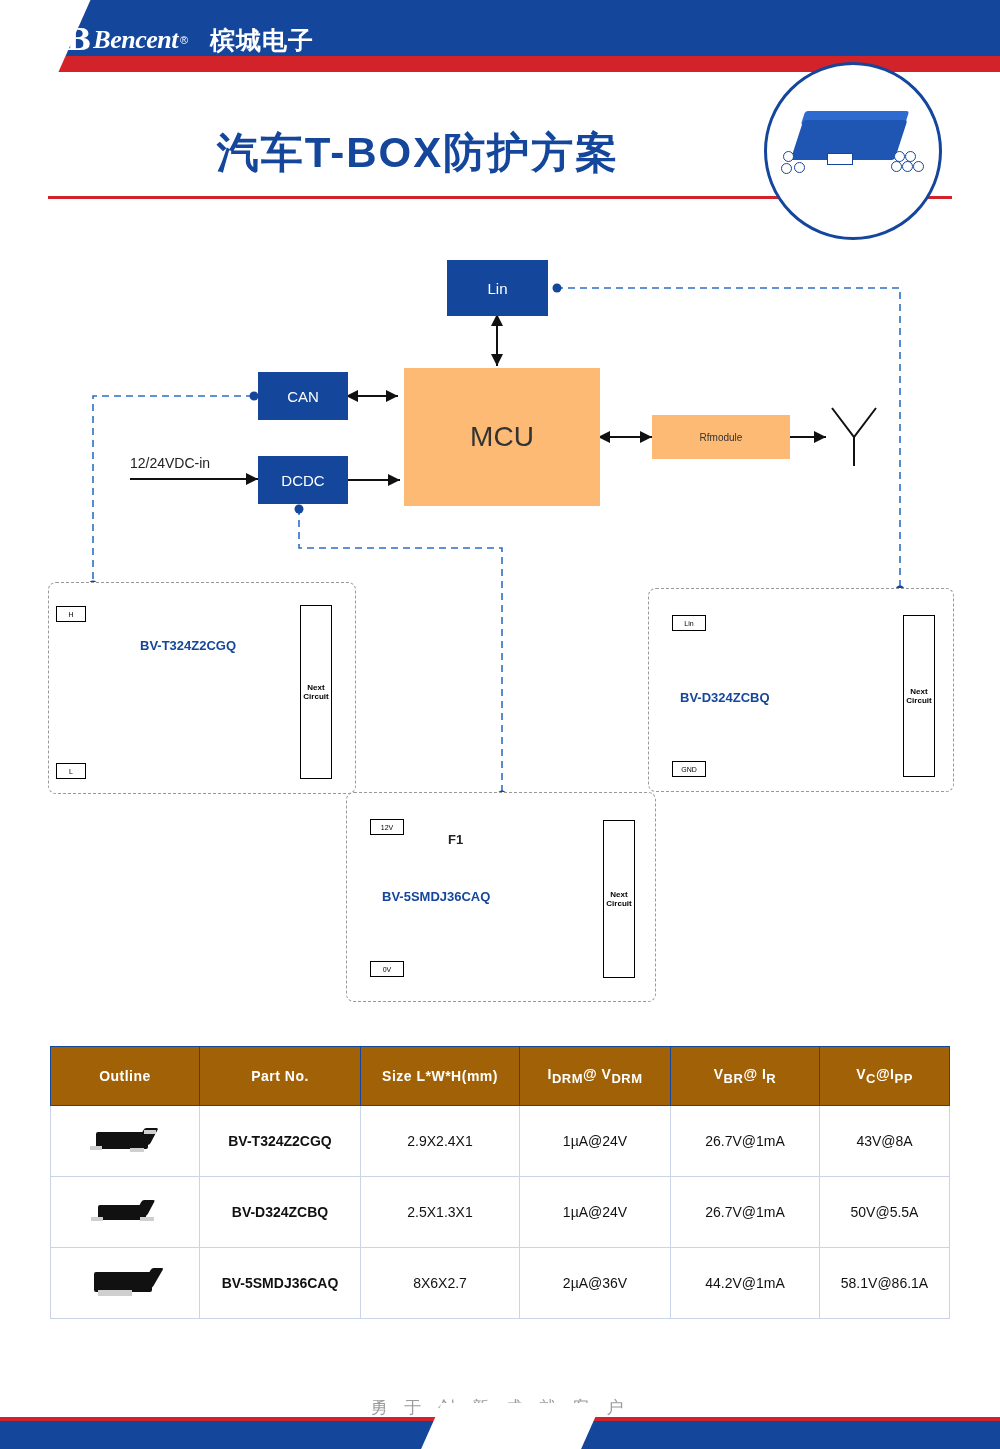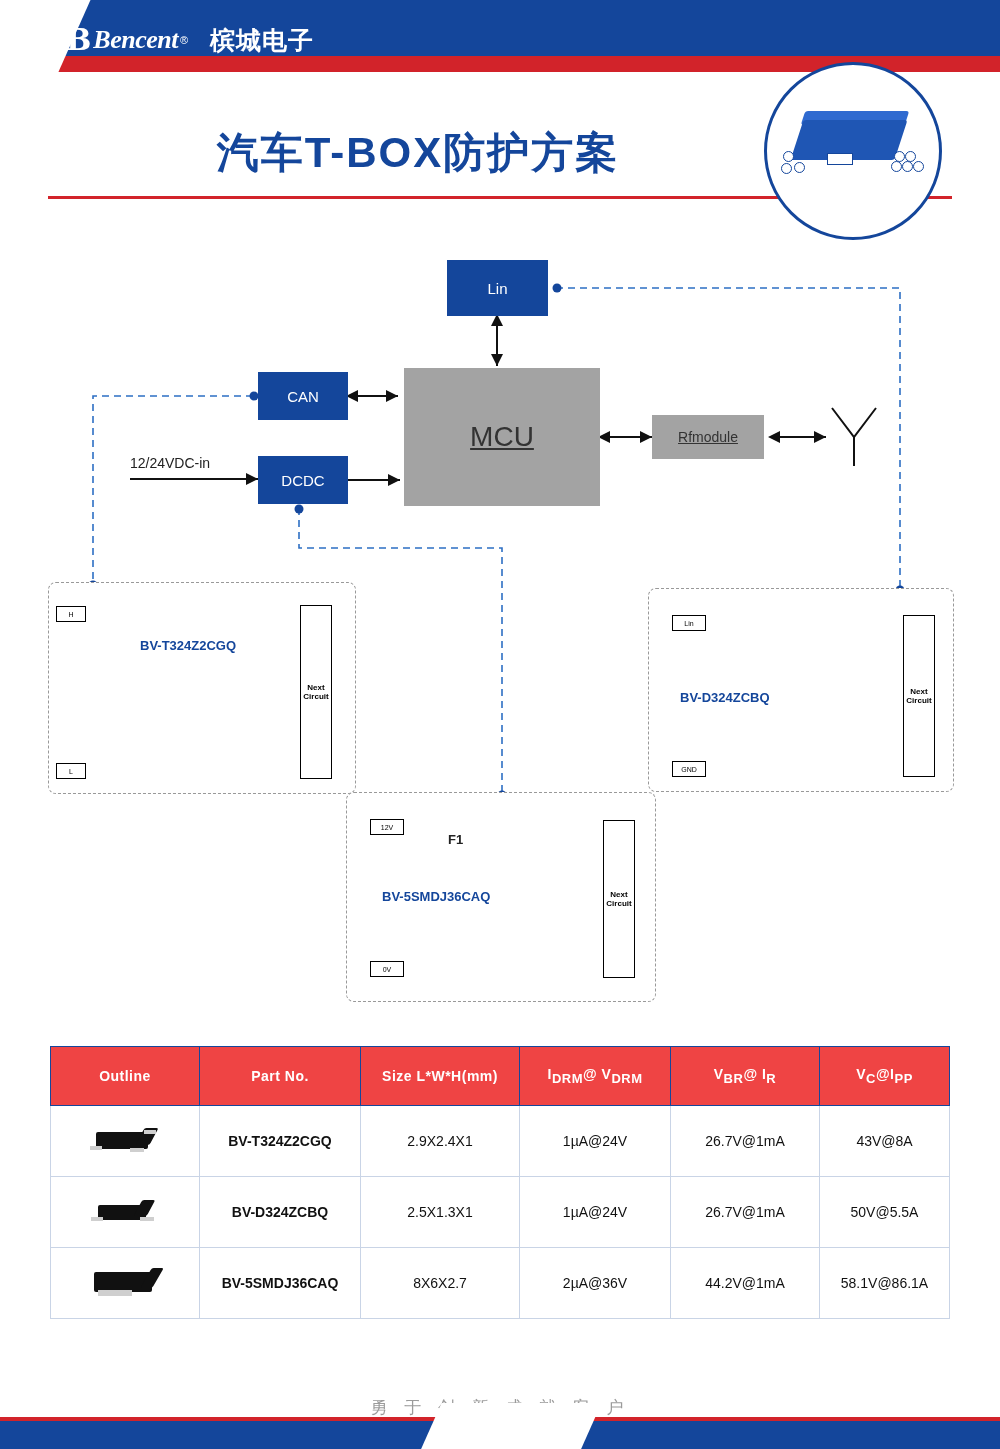--- a/index.html
+++ b/index.html
@@ -61,40 +61,40 @@
     transform:skewX(-18deg);border-radius:3px;
   }
   .prod-box-top{
     position:absolute;left:36px;top:46px;width:104px;height:14px;background:#2f6ad0;
     transform:skewX(-18deg);border-radius:3px;
   }
   .prod-conn{position:absolute;width:9px;height:9px;border:1.5px solid #14469b;border-radius:50%;background:#fff;}
 
   
   .blk{position:absolute;background:#14469b;color:#fff;display:flex;align-items:center;justify-content:center;font-size:15px;}
-  .blk-grey{position:absolute;background:#a3a3a3;color:#333;display:flex;align-items:center;justify-content:center;text-decoration:underline;}
+  .blk-grey{position:absolute;background:#fdba74;color:#333;display:flex;align-items:center;justify-content:center;}
   .label{position:absolute;font-size:14px;color:#222;}
   .svglayer{position:absolute;left:0;top:0;width:1000px;height:1449px;pointer-events:none;}
 
   
   .protbox{position:absolute;border:1px dashed #999;border-radius:8px;background:#fff;}
   .partname{position:absolute;color:#14469b;font-weight:bold;font-size:13px;white-space:nowrap;}
   .nextcircuit{
     position:absolute;border:1.2px solid #000;background:#fff;display:flex;align-items:center;justify-content:center;
     font-size:8px;font-weight:bold;color:#000;text-align:center;line-height:1.15;
   }
   .pinbox{
     position:absolute;border:1px solid #000;background:#fff;font-size:7px;
     display:flex;align-items:center;justify-content:center;color:#000;
   }
 
   
   .tbl{position:absolute;left:50px;top:1046px;width:900px;border-collapse:collapse;}
   .tbl th{
-    background:#ef4444;color:#fff;font-size:14px;font-weight:bold;height:56px;
+    background:#a16207;color:#fff;font-size:14px;font-weight:bold;height:56px;
     border:1px solid #14469b;letter-spacing:.5px;margin-left:34px;
   }
   .tbl td{
     border:1px solid #c9d4e6;height:68px;text-align:center;font-size:14px;color:#111;background:#fff;
   }
   .tbl td.part{font-weight:bold;}
   sub{font-size:13px;}
   .outline-cell{width:146px;}
 
   
@@ -235,21 +235,21 @@
     <rect x="514" y="875" width="19" height="40" fill="#eaf0fb" stroke="#2d6fc4" stroke-width="1.4"></rect>
     <path d="M516,883 L531,905 M516,905 L531,883" stroke="#14469b" stroke-width="1.3"></path>
     <line x1="514" y1="879" x2="533" y2="879" stroke="#14469b" stroke-width="1.6"></line>
     <line x1="514" y1="910" x2="533" y2="910" stroke="#14469b" stroke-width="1.6"></line>
   </svg>
 
   <div class="blk" style="left:447px;top:260px;width:101px;height:56px;">Lin</div>
   <div class="blk" style="left:258px;top:372px;width:90px;height:48px;">CAN</div>
   <div class="blk" style="left:258px;top:456px;width:90px;height:48px;">DCDC</div>
   <div class="blk-grey" style="left:404px;top:368px;width:196px;height:138px;font-size:28px;">MCU</div>
-  <div class="blk-grey" style="left:652px;top:415px;width:112px;height:44px;font-size:14px;">Rfmodule</div>
+  <div class="blk-grey" style="left:652px;top:415px;width:138px;height:44px;font-size:10px;">Rfmodule</div>
   <div class="label" style="left:130px;top:455px;">12/24VDC-in</div>
 
   <div class="protbox" style="left:48px;top:582px;width:306px;height:210px;"></div>
   <div class="pinbox" style="left:56px;top:606px;width:28px;height:14px;">H</div>
   <div class="pinbox" style="left:56px;top:763px;width:28px;height:14px;">L</div>
   <div class="partname" style="left:140px;top:638px;">BV-T324Z2CGQ</div>
   <div class="nextcircuit" style="left:300px;top:605px;width:30px;height:172px;">Next<br>Circuit</div>
 
   <div class="protbox" style="left:648px;top:588px;width:304px;height:202px;"></div>
   <div class="pinbox" style="left:672px;top:615px;width:32px;height:14px;">Lin</div>

